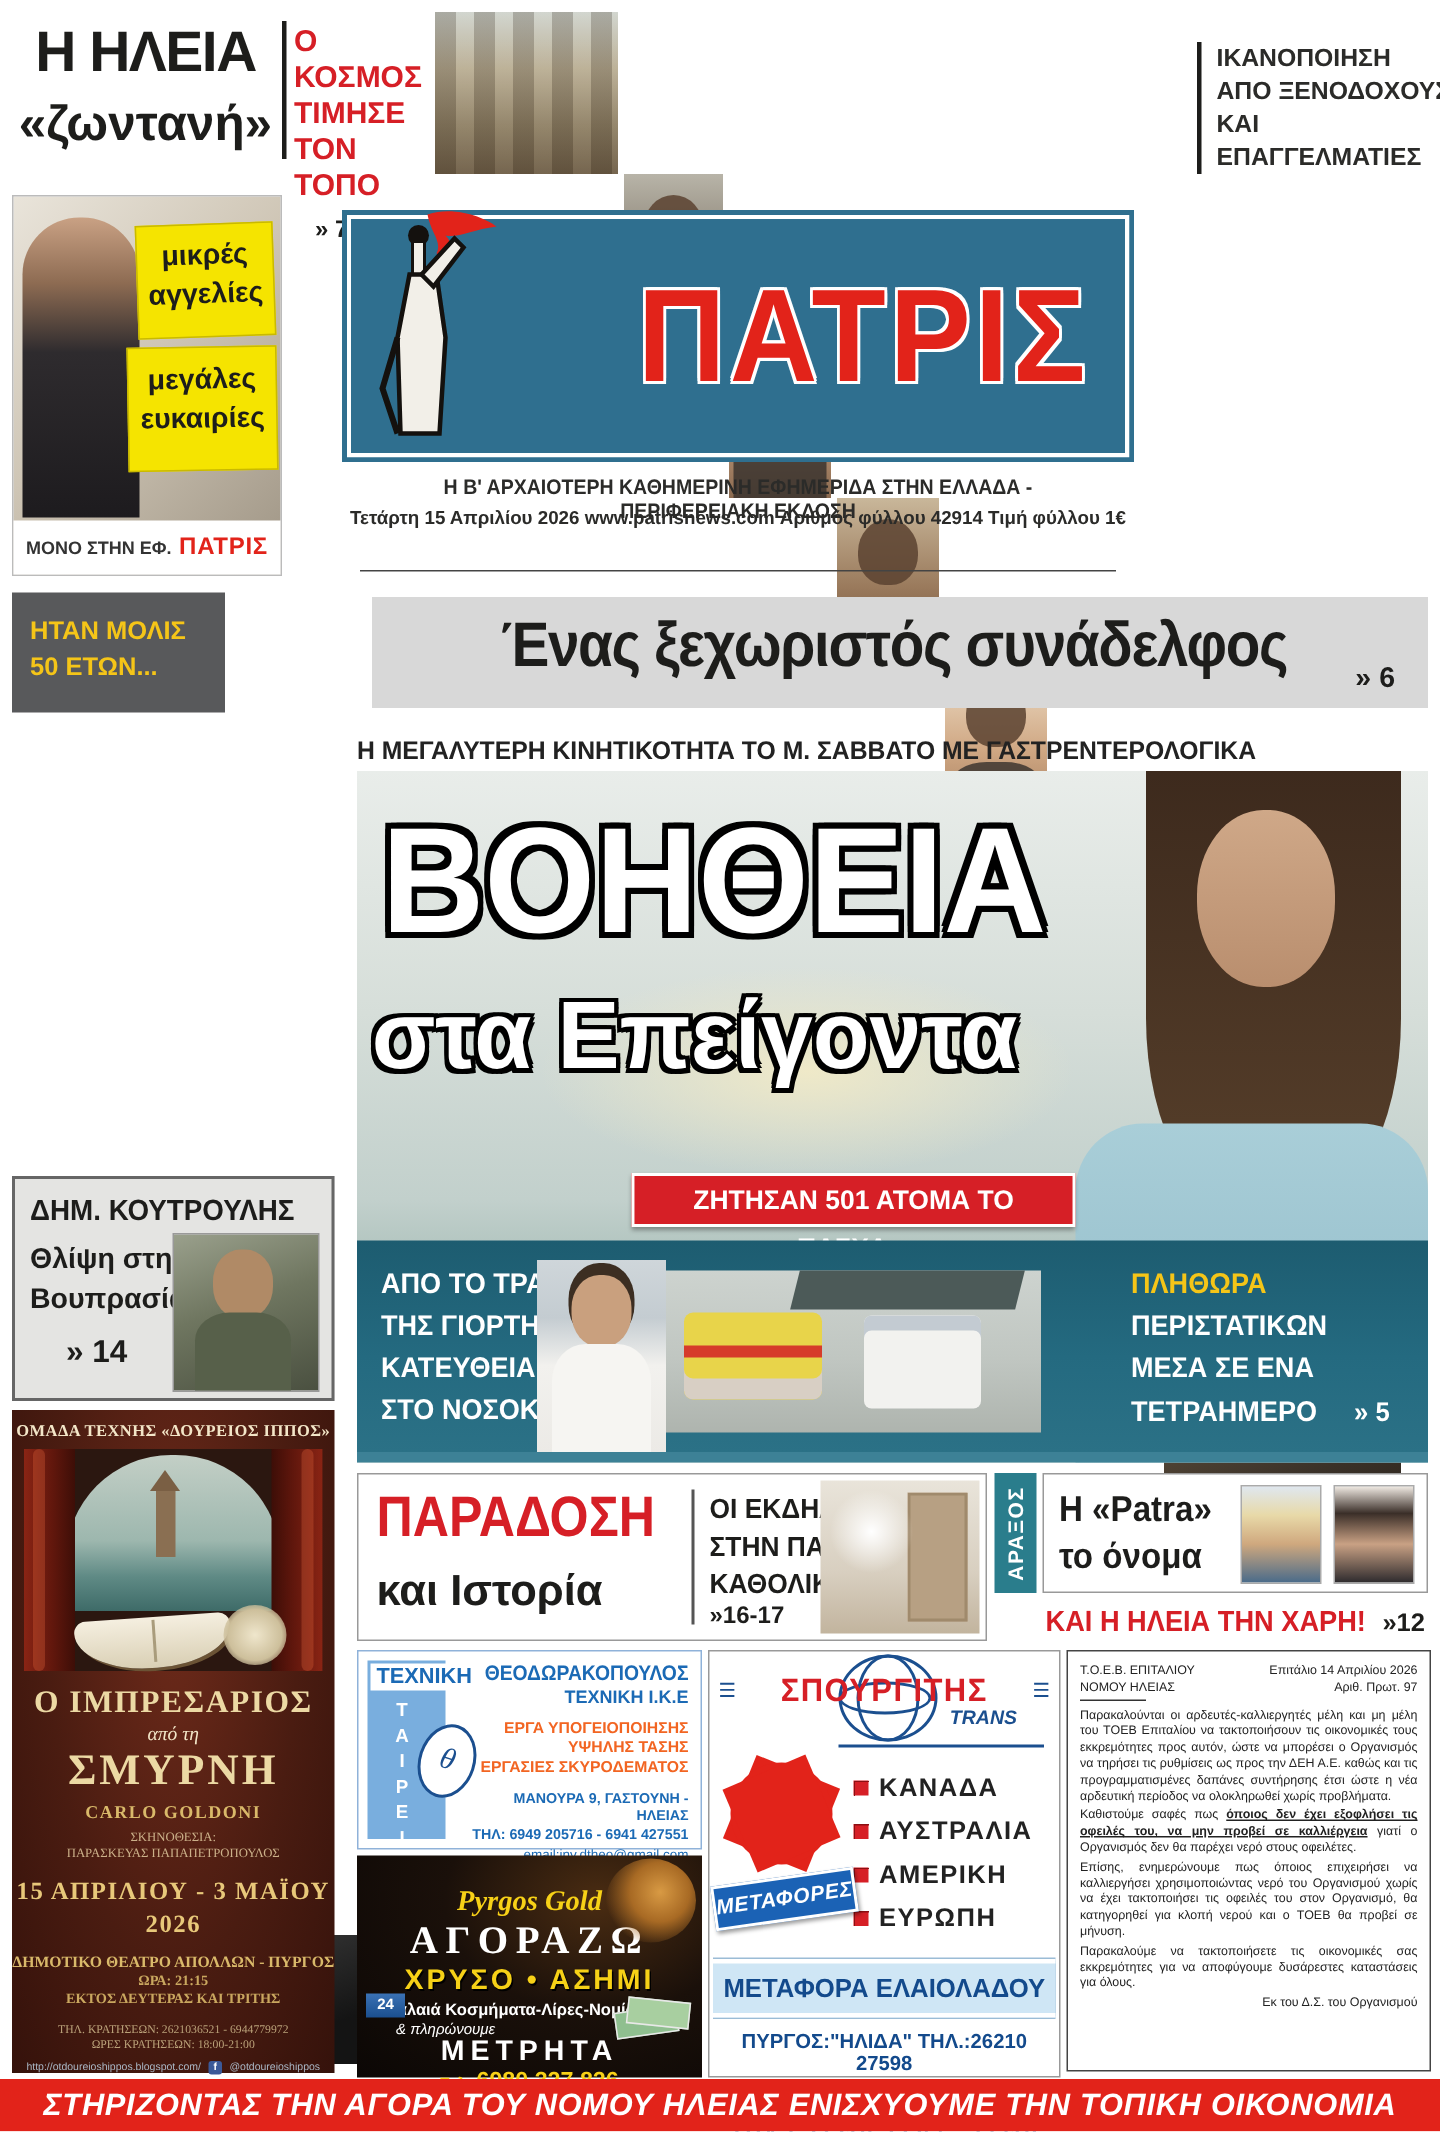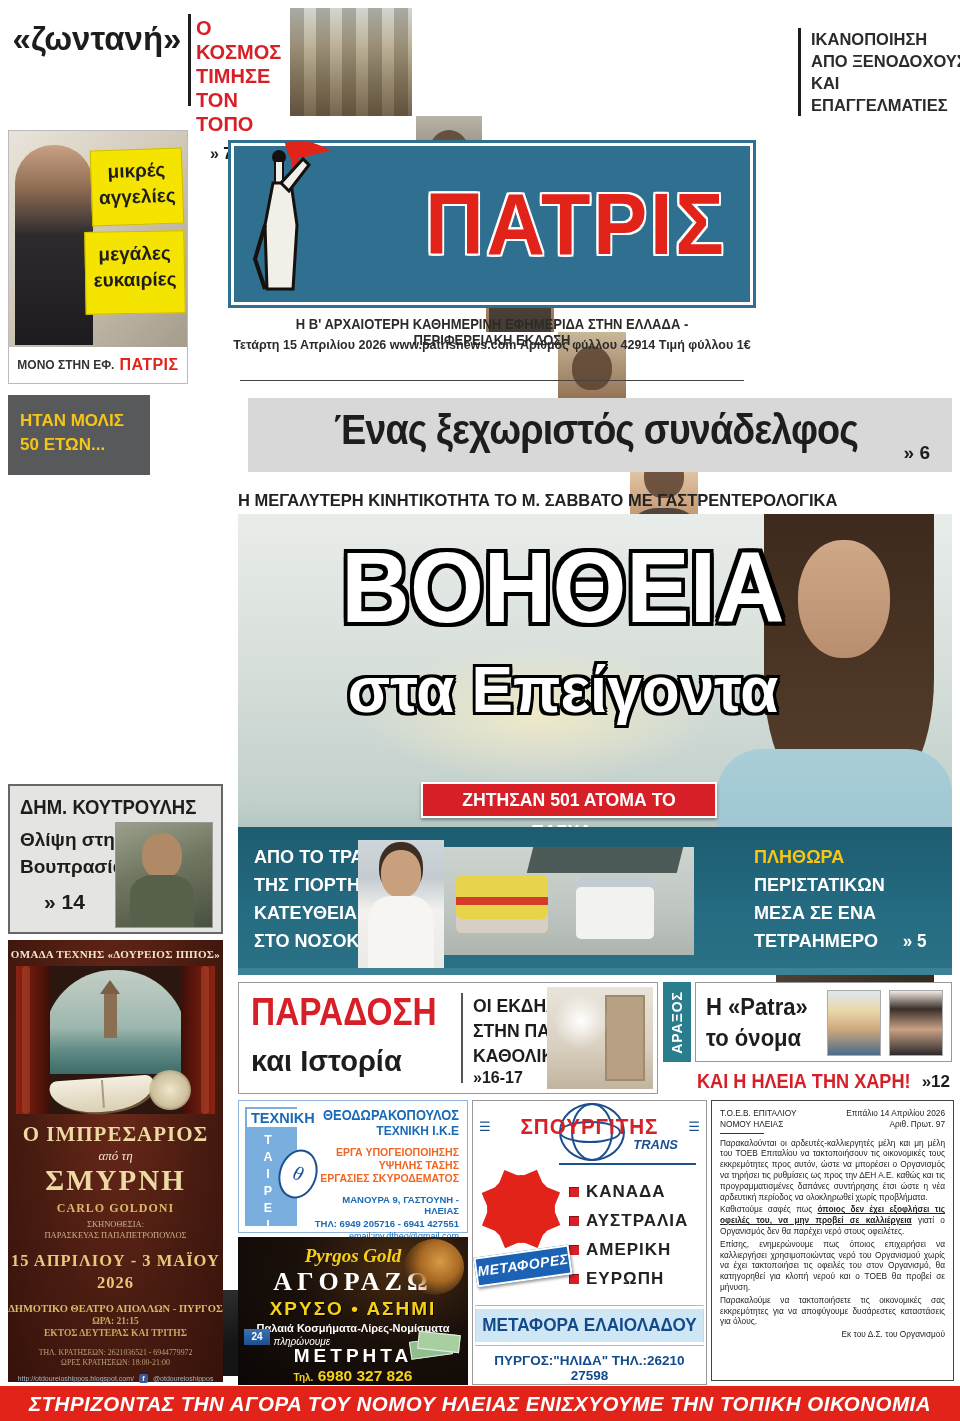--- a/index.html
+++ b/index.html
@@ -57,21 +57,21 @@
   .obit-page{position:absolute;right:22px;bottom:8px;font-size:19px;font-weight:900;}
 
   
   .kicker{left:238px;top:491px;width:714px;font-size:17px;font-weight:900;color:#222;transform:scaleX(.97);transform-origin:left;}
   .hero{left:238px;top:514px;width:714px;height:461px;background:linear-gradient(180deg,#e9edea 0%,#d6ded9 35%,#c2d0cc 62%,#b5c7c2 68%);}
   .hero .light{position:absolute;left:120px;top:130px;width:360px;height:140px;border-radius:50%;background:radial-gradient(ellipse,#efe9c8 0%,rgba(239,233,200,0) 70%);}
   .nurse{position:absolute;right:0;top:0;width:235px;height:461px;}
   .nurse .hair{position:absolute;right:18px;top:0;width:170px;height:300px;background:linear-gradient(180deg,#3d2a1d,#58402b);border-radius:0 0 45% 45%;}
   .nurse .face{position:absolute;right:62px;top:26px;width:92px;height:118px;border-radius:48%;background:linear-gradient(180deg,#cfa888,#b98e6e);}
   .nurse .scrubs{position:absolute;right:0;top:235px;width:235px;height:226px;background:linear-gradient(180deg,#a9ced8,#8db8c6);border-radius:45px 45px 0 0;}
-  .hero-heads{position:absolute;left:0;top:16px;width:650px;text-align:center;color:#fff;}
+  .hero-heads{position:absolute;left:0;top:16px;width:650px;color:#fff;}
   .hh1{font-size:100px;font-weight:900;letter-spacing:0;transform:scaleX(.95);}
   .hh2{font-size:64px;font-weight:900;margin-top:8px;transform:scaleX(.97);}
   .red-banner{position:absolute;left:180px;top:268px;width:298px;height:32px;background:#d61f26;border:2px solid #fff;box-shadow:0 2px 3px rgba(0,0,0,.35);color:#fff;font-weight:900;font-size:18px;text-align:center;line-height:32px;transform:scaleX(.98);}
   .teal-strip{position:absolute;left:0;top:313px;width:714px;height:141px;background:linear-gradient(180deg,#1d5c70 0%,#246a80 55%,#2b7186 100%);}
   .teal-strip:after{content:"";position:absolute;left:0;bottom:-7px;width:714px;height:7px;background:#3d8196;}
   .left-note{position:absolute;left:16px;top:16px;color:#fff;font-weight:800;font-size:19px;line-height:28px;transform:scaleX(.95);transform-origin:left;}
   .doctor{position:absolute;left:120px;bottom:0;width:86px;height:128px;background:linear-gradient(180deg,#cfd6da 0%,#c4ccd1 30%,#f2f1ee 55%,#eceae6 100%);}
   .doctor:before{content:"";position:absolute;left:23px;top:10px;width:40px;height:48px;border-radius:46%;background:#c9a07e;box-shadow:0 -6px 0 2px #3c2e22;}
   .doctor:after{content:"";position:absolute;left:10px;top:56px;width:66px;height:72px;border-radius:34% 34% 0 0;background:#f6f5f2;}
   .amb{position:absolute;left:206px;top:20px;width:250px;height:108px;background:linear-gradient(180deg,#cdd3cf 0%,#c0c6c1 55%,#aeb4ae 100%);}
@@ -147,21 +147,21 @@
   .tech .rt{position:absolute;right:8px;top:6px;width:148px;text-align:right;}
   .tech .c1{color:#1b6ab5;font-weight:900;font-size:14px;transform:scaleX(.92);transform-origin:right;}
   .tech .c2{color:#1b6ab5;font-weight:800;font-size:12px;margin-top:1px;}
   .tech .sv{color:#f26522;font-weight:800;font-size:10.5px;line-height:13px;margin-top:8px;}
   .tech .ad1{color:#1b6ab5;font-weight:700;font-size:9.5px;margin-top:9px;}
   .tech .ad2{color:#1b6ab5;font-weight:700;font-size:9.5px;margin-top:2px;}
   .tech .em{color:#1b6ab5;font-size:9px;margin-top:2px;}
 
   
   .gold{left:238px;top:1237px;width:230px;height:148px;background:radial-gradient(ellipse at 70% 20%,#4a2c12 0%,#1a100a 45%,#0b0705 100%);text-align:center;color:#fff;}
-  .gold .brand{font-family:"Liberation Serif",serif;font-style:italic;font-weight:700;color:#f7d117;font-size:19px;padding-top:8px;}
+  .gold .brand{font-family:"Liberation Serif",serif;font-style:italic;font-weight:700;color:#f7d117;font-size:19px;padding-top:20px;}
   .gold .buy{font-family:"Liberation Serif",serif;font-weight:700;font-size:26px;letter-spacing:5px;margin-top:0px;}
   .gold .items{font-weight:900;font-size:19px;color:#f7d117;letter-spacing:2px;margin-top:1px;text-shadow:1px 1px 0 #000;}
   .gold .l3{font-weight:800;font-size:11px;margin-top:2px;}
   .gold .l4{font-style:italic;font-size:10px;text-align:left;padding-left:26px;margin-top:2px;}
   .gold .cash{font-weight:900;font-size:19px;letter-spacing:4px;margin-top:-2px;}
   .gold .ph-row{color:#f7d117;font-weight:900;font-size:15.5px;margin-top:0px;}
   .gold .ph-row .sm{font-size:10px;font-weight:700;}
   .gold .ad{font-weight:800;font-size:11.5px;letter-spacing:2px;margin-top:1px;}
   .gold .badge{position:absolute;left:6px;top:92px;width:26px;height:16px;background:linear-gradient(180deg,#3a72b5,#1b4f8f);color:#fff;font-size:10px;font-weight:900;line-height:16px;}
   .gold .money{position:absolute;right:6px;top:92px;width:52px;height:30px;}
@@ -211,20 +211,21 @@
 
   
   .banner{left:0;top:1386px;width:960px;height:35px;background:#e2231a;color:#fff;display:flex;align-items:center;justify-content:center;font-weight:900;font-style:italic;font-size:20.5px;letter-spacing:.5px;}
 </style>
 </head>
 <body>
 
 <div id="page">
 
   <div class="abs top-title">
+    <div class="l1">Η ΗΛΕΙΑ</div>
     <div class="l2">«ζωντανή»</div>
   </div>
   <div class="abs vdiv" style="left:188px;top:14px;height:92px;"></div>
   <div class="abs red-teaser">
     <div>Ο ΚΟΣΜΟΣ</div>
     <div>ΤΙΜΗΣΕ</div>
     <div>ΤΟΝ ΤΟΠΟ</div>
     <div class="pg">» 7-10</div>
   </div>
   <div class="abs ph cafe"></div>

